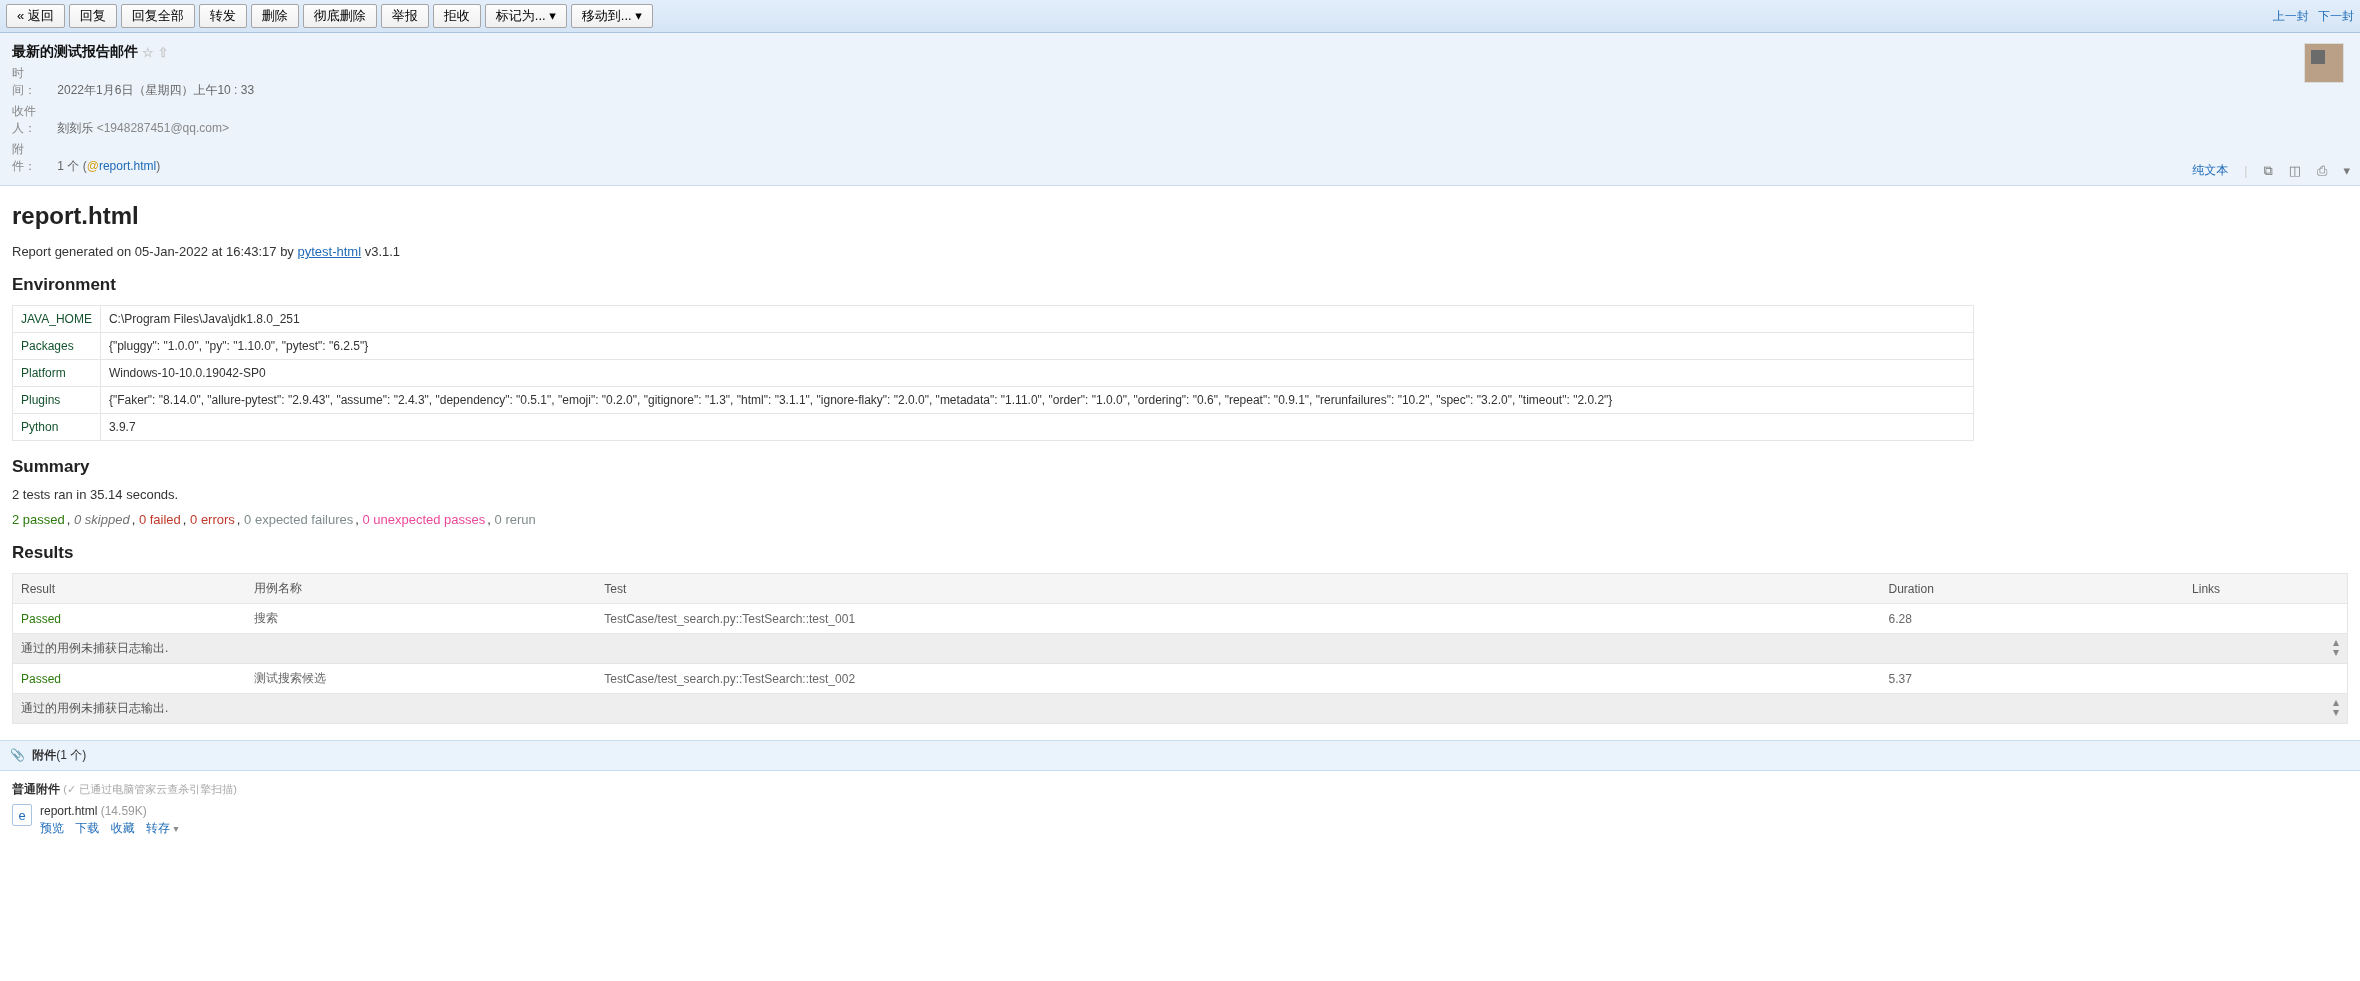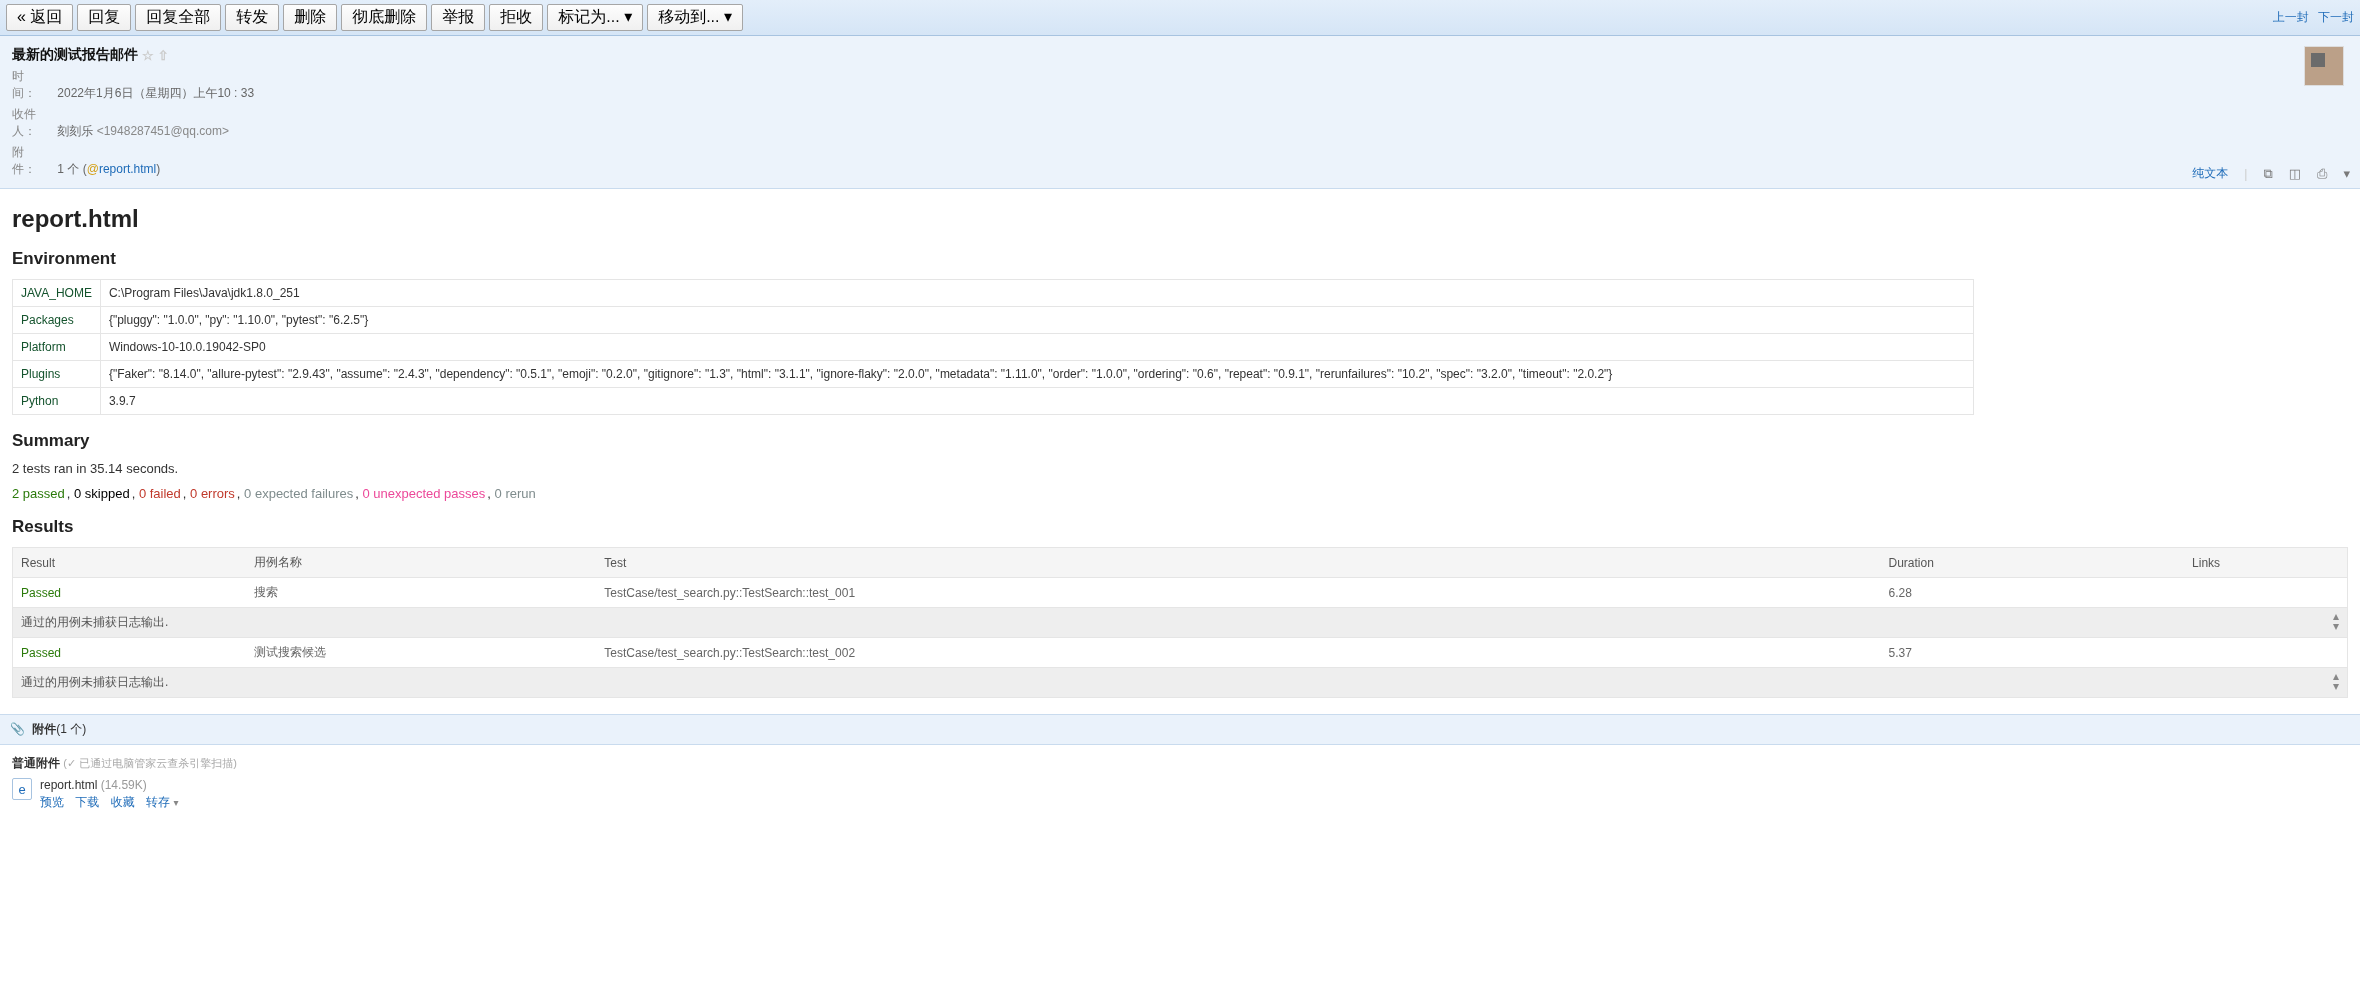--- a/index.html
+++ b/index.html
@@ -1,20 +1,20 @@
 <!DOCTYPE html>
 <html><head>
 <meta charset="utf-8">
 <style>
 * { box-sizing: border-box; margin: 0; padding: 0; }
 body { font-family: "Microsoft YaHei", Arial, sans-serif; font-size: 12px; color: #333; background: #fff; }
 a { color: #1e6bb8; text-decoration: none; }
 
 .toolbar { background: linear-gradient(#e3eefa, #d5e5f6); border-bottom: 1px solid #a7c3e0; padding: 4px 6px; display: flex; align-items: center; gap: 4px; }
-.toolbar-btn { background: linear-gradient(#fdfdfd, #f0f0f0); border: 1px solid #a6a6a6; padding: 2px 10px; font-size: 16px; cursor: pointer; border-radius: 2px; white-space: nowrap; }
+.toolbar-btn { background: linear-gradient(#fdfdfd, #f0f0f0); border: 1px solid #a6a6a6; padding: 2px 10px; font-size: 13px; cursor: pointer; border-radius: 2px; white-space: nowrap; }
 .toolbar-spacer { flex: 1; }
 .toolbar-nav { font-size: 12px; color: #888; }
 .toolbar-nav a { margin-left: 6px; }
 
 .header { background: #ecf3fb; border-bottom: 1px solid #c9dbee; padding: 10px 12px; position: relative; }
 .subject { font-size: 14px; font-weight: bold; color: #111; display: inline-flex; align-items: center; gap: 4px; }
 .subject .star { color: #ccc; font-size: 13px; cursor: pointer; }
 .meta-line { font-size: 12px; color: #666; margin-top: 4px; }
 .meta-label { color: #888; display: inline-block; width: 42px; }
 .meta-line .sender { color: #2b7a0b; cursor: pointer; }
@@ -34,21 +34,21 @@
 .gen-line a { color: #1e6bb8; text-decoration: underline; }
 .content h2 { font-size: 17px; font-weight: bold; margin: 16px 0 10px; color: #222; }
 
 .env-table { border: 1px solid #e5e5e5; border-collapse: collapse; width: 84%; font-size: 12px; }
 .env-table td { border: 1px solid #e5e5e5; padding: 6px 8px; }
 .env-table td:first-child { width: 70px; color: #14532d; }
 
 .summary-text { font-size: 13px; margin-bottom: 10px; }
 .summary-line span { margin-right: 2px; }
 .passed { color: #2b7a0b; }
-.skipped { color: #000000; }
+.skipped { color: #737373; font-style: italic; }
 .failed { color: #c0392b; }
 .errors { color: #c0392b; }
 .expected { color: #7f8c8d; }
 .unexpected { color: #ec4899; }
 .rerun { color: #7f8c8d; }
 
 .results-table { width: 100%; border: 1px solid #e5e5e5; border-collapse: collapse; font-size: 12px; margin-top: 6px; }
 .results-table th { background: #f5f5f5; text-align: left; padding: 6px 8px; border-bottom: 1px solid #e5e5e5; color: #555; font-weight: normal; }
 .results-table td { padding: 6px 8px; border-bottom: 1px solid #e5e5e5; color: #666; }
 .results-table td.res { color: #2b7a0b; }
@@ -116,20 +116,23 @@
     <span class="sep">|</span>
     <span class="ico">⧉</span>
     <span class="ico">◫</span>
     <span class="ico">⎙</span>
     <span class="ico">▾</span>
   </div>
 </div>
 
 <div class="content">
   <h1>report.html</h1>
+  <p class="gen-line">
+    <span>Report generated on 05-Jan-2022 at 16:43:17 by </span><a href="#">pytest-html</a><span> v3.1.1</span>
+  </p>
 
   <h2>Environment</h2>
   <table class="env-table">
     <tbody id="env-body">
         <tr>
           <td>JAVA_HOME</td>
           <td>C:\Program Files\Java\jdk1.8.0_251</td>
         </tr>
         <tr>
           <td>Packages</td>

